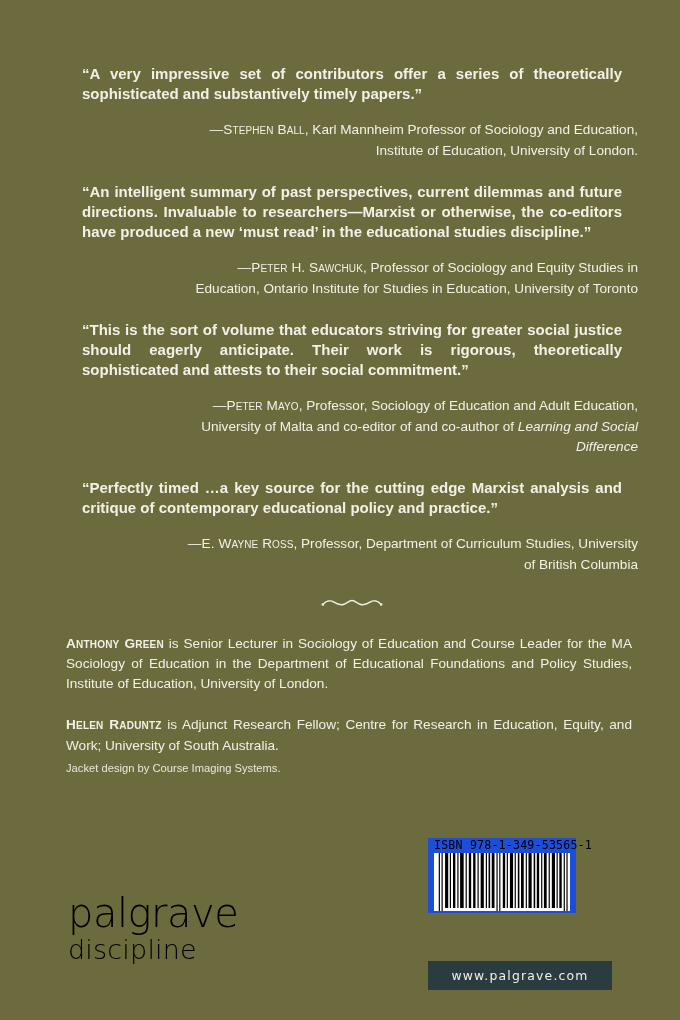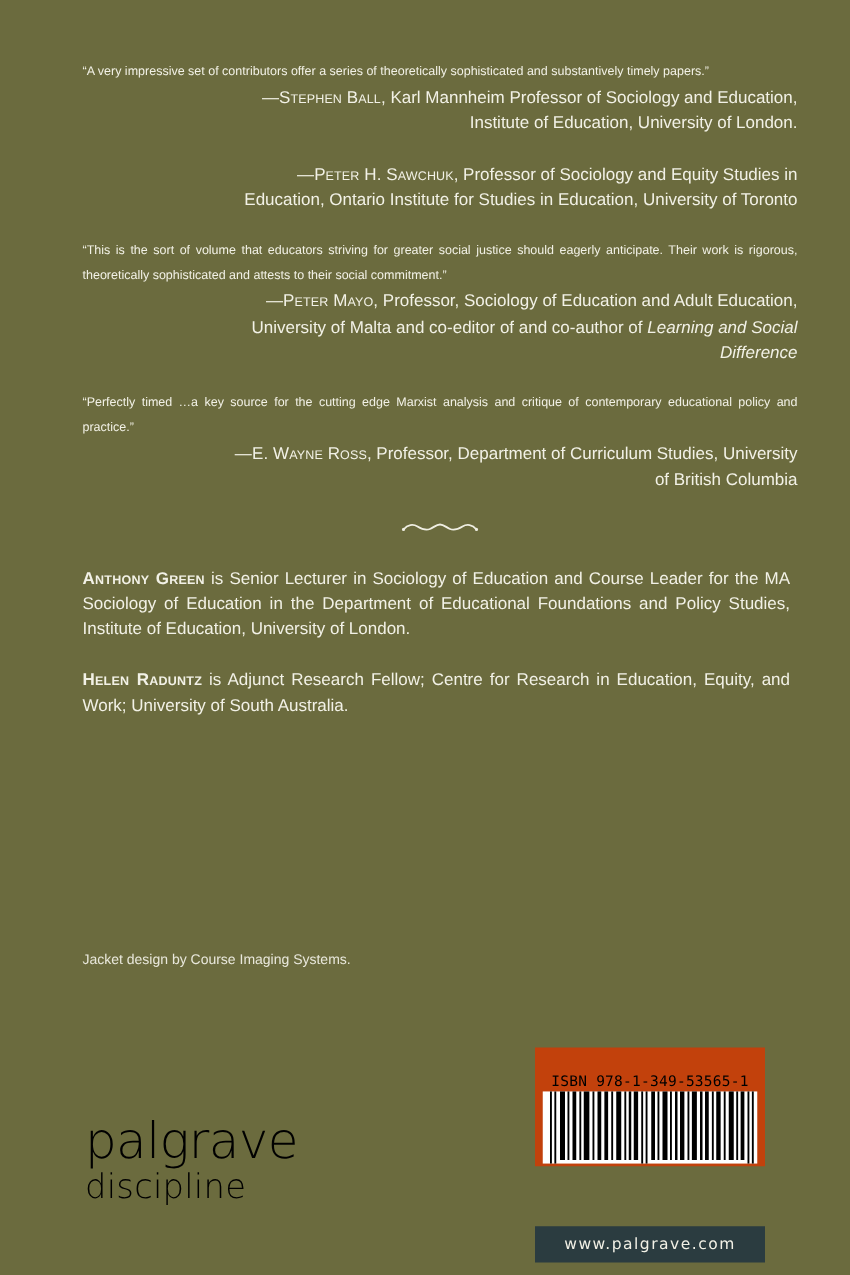--- a/index.html
+++ b/index.html
@@ -25,26 +25,27 @@
     right: 42px;
     top: 48px;
     color: #f2f1e6;
   }
 
   
   .quote-block {
     margin-bottom: 21px;
   }
   .quote-text {
-    font-size: 10px;
+    font-size: 15px;
     line-height: 20.2px;
     text-align: justify;
     text-justify: inter-word;
     color: #f2f1e6;
-    margin: 0;
+    margin: 16px;
+    font-weight: bold;
   }
   .quote-attrib {
     font-size: 13.6px;
     line-height: 20.2px;
     text-align: right;
     color: #f2f1e6;
     margin: 0;
     padding-left: 110px;
   }
   .sc {
@@ -119,24 +120,24 @@
   }
 
   
   .barcode-block {
     position: absolute;
     left: 428px;
     top: 838px;
     width: 184px;
   }
   .barcode-card {
-    background: #c2410c;
-    padding: 20px 6px 2px 6px;
+    background: #1d4ed8;
+    padding: 0 6px 2px 6px;
     box-sizing: border-box;
-    width: 184px;
+    width: 148px;
   }
   .isbn-line {
     font-family: "DejaVu Sans Mono", monospace;
     font-size: 11.6px;
     letter-spacing: 0.2px;
     color: #000000;
     text-align: center;
     line-height: 14px;
     white-space: nowrap;
   }
@@ -178,20 +179,21 @@
 <div class="cover">
 
   <div class="content">
 
     <div class="quote-block">
       <p class="quote-text">“A very impressive set of contributors offer a series of theoretically sophisticated and substantively timely papers.”</p>
       <p class="quote-attrib"><span class="sc">—Stephen Ball</span><span>, Karl Mannheim Professor of Sociology and Education, Institute of Education, University of London.</span></p>
     </div>
 
     <div class="quote-block">
+      <p class="quote-text">“An intelligent summary of past perspectives, current dilemmas and future directions. Invaluable to researchers—Marxist or otherwise, the co-editors have produced a new ‘must read’ in the educational studies discipline.”</p>
       <p class="quote-attrib"><span class="sc">—Peter H. Sawchuk</span><span>, Professor of Sociology and Equity Studies in Education, Ontario Institute for Studies in Education, University of Toronto</span></p>
     </div>
 
     <div class="quote-block">
       <p class="quote-text">“This is the sort of volume that educators striving for greater social justice should eagerly anticipate. Their work is rigorous, theoretically sophisticated and attests to their social commitment.”</p>
       <p class="quote-attrib"><span class="sc">—Peter Mayo</span><span>, Professor, Sociology of Education and Adult Education, University of Malta and co-editor of and co-author of</span>
          <span class="ital">Learning and Social Difference</span></p>
     </div>
 
     <div class="quote-block">

